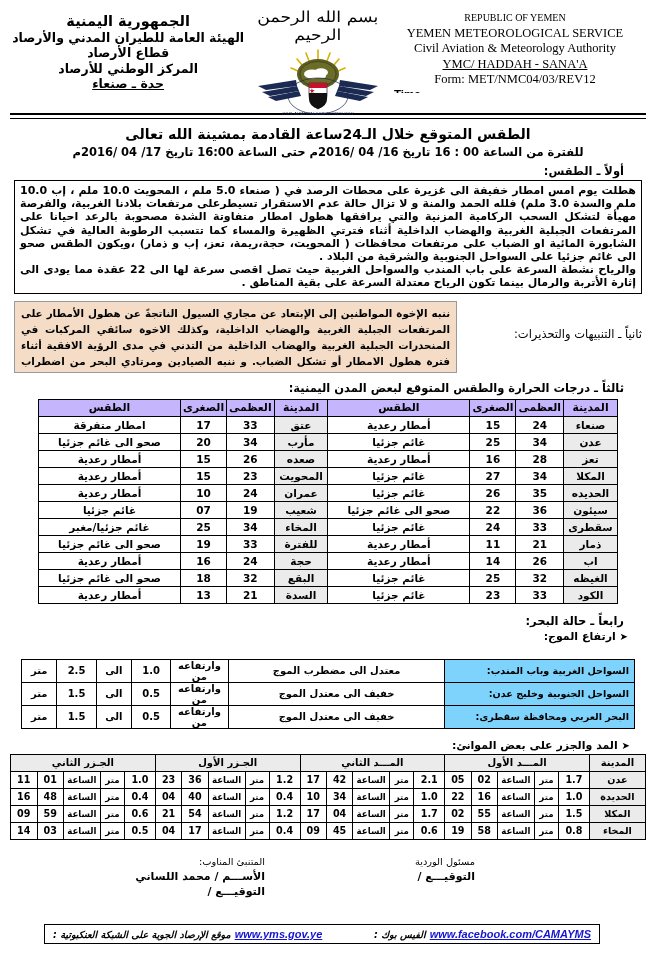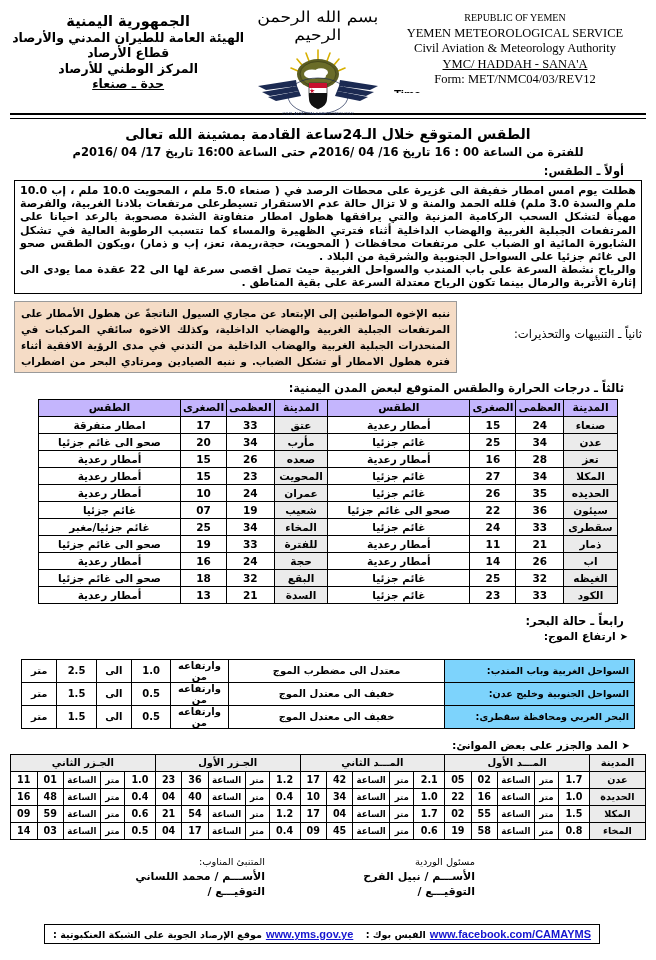--- a/index.html
+++ b/index.html
@@ -102,21 +102,21 @@
 
   
   .sig-row{display:flex;flex-direction:row-reverse;margin:14px 12px 0;direction:rtl;}
   .sig-col{width:245px;direction:rtl;text-align:right;}
   .sig-col.left{width:260px;text-align:right;padding-right:50px;box-sizing:border-box;}
   .sig-col div{font-size:10.5px;line-height:15px;font-family:"DejaVu Sans",sans-serif;}
   .sig-col div.hdr{font-size:9.8px;font-weight:normal;}
   .sig-col div.bold{font-weight:bold;font-size:11px;}
 
   
-  .footer{position:absolute;left:0;right:12px;bottom:16px;display:flex;justify-content:center;}
+  .footer{position:absolute;left:0;right:12px;bottom:16px;display:flex;justify-content:center;font-style:italic;}
   .footer-inner{border:1px solid #000;width:556px;height:20px;display:flex;
     flex-direction:row-reverse;align-items:center;justify-content:space-between;
     padding:0 8px;box-sizing:border-box;direction:rtl;}
   .footer-inner span{font-size:9.6px;font-weight:bold;font-family:"DejaVu Sans",sans-serif;}
   .footer-inner a{font-size:11px;color:#1414cf;text-decoration:underline;
     font-family:"Liberation Sans",sans-serif;font-weight:bold;}
   .fgrp{display:flex;flex-direction:row-reverse;align-items:center;gap:4px;}
 </style>
 </head>
 <body>
@@ -494,21 +494,20 @@
   </div>
 
   <div class="sig-row">
     <div class="sig-col">
       <div class="hdr">المتنبئ المناوب:</div>
       <div class="bold">الأســـم /  محمد اللساني</div>
       <div class="bold">التوقيـــع /</div>
     </div>
     <div class="sig-col left">
       <div class="hdr">مسئول الوردية</div>
-      <div class="bold">الأســـم / نبيل الفرح</div>
       <div class="bold">التوقيـــع  /</div>
     </div>
   </div>
 
   <div class="footer">
     <div class="footer-inner">
       <div class="fgrp">
         <span>موقع الإرصاد الجوية على الشبكة العنكبوتية :</span>
         <a href="#">www.yms.gov.ye</a>
       </div>

